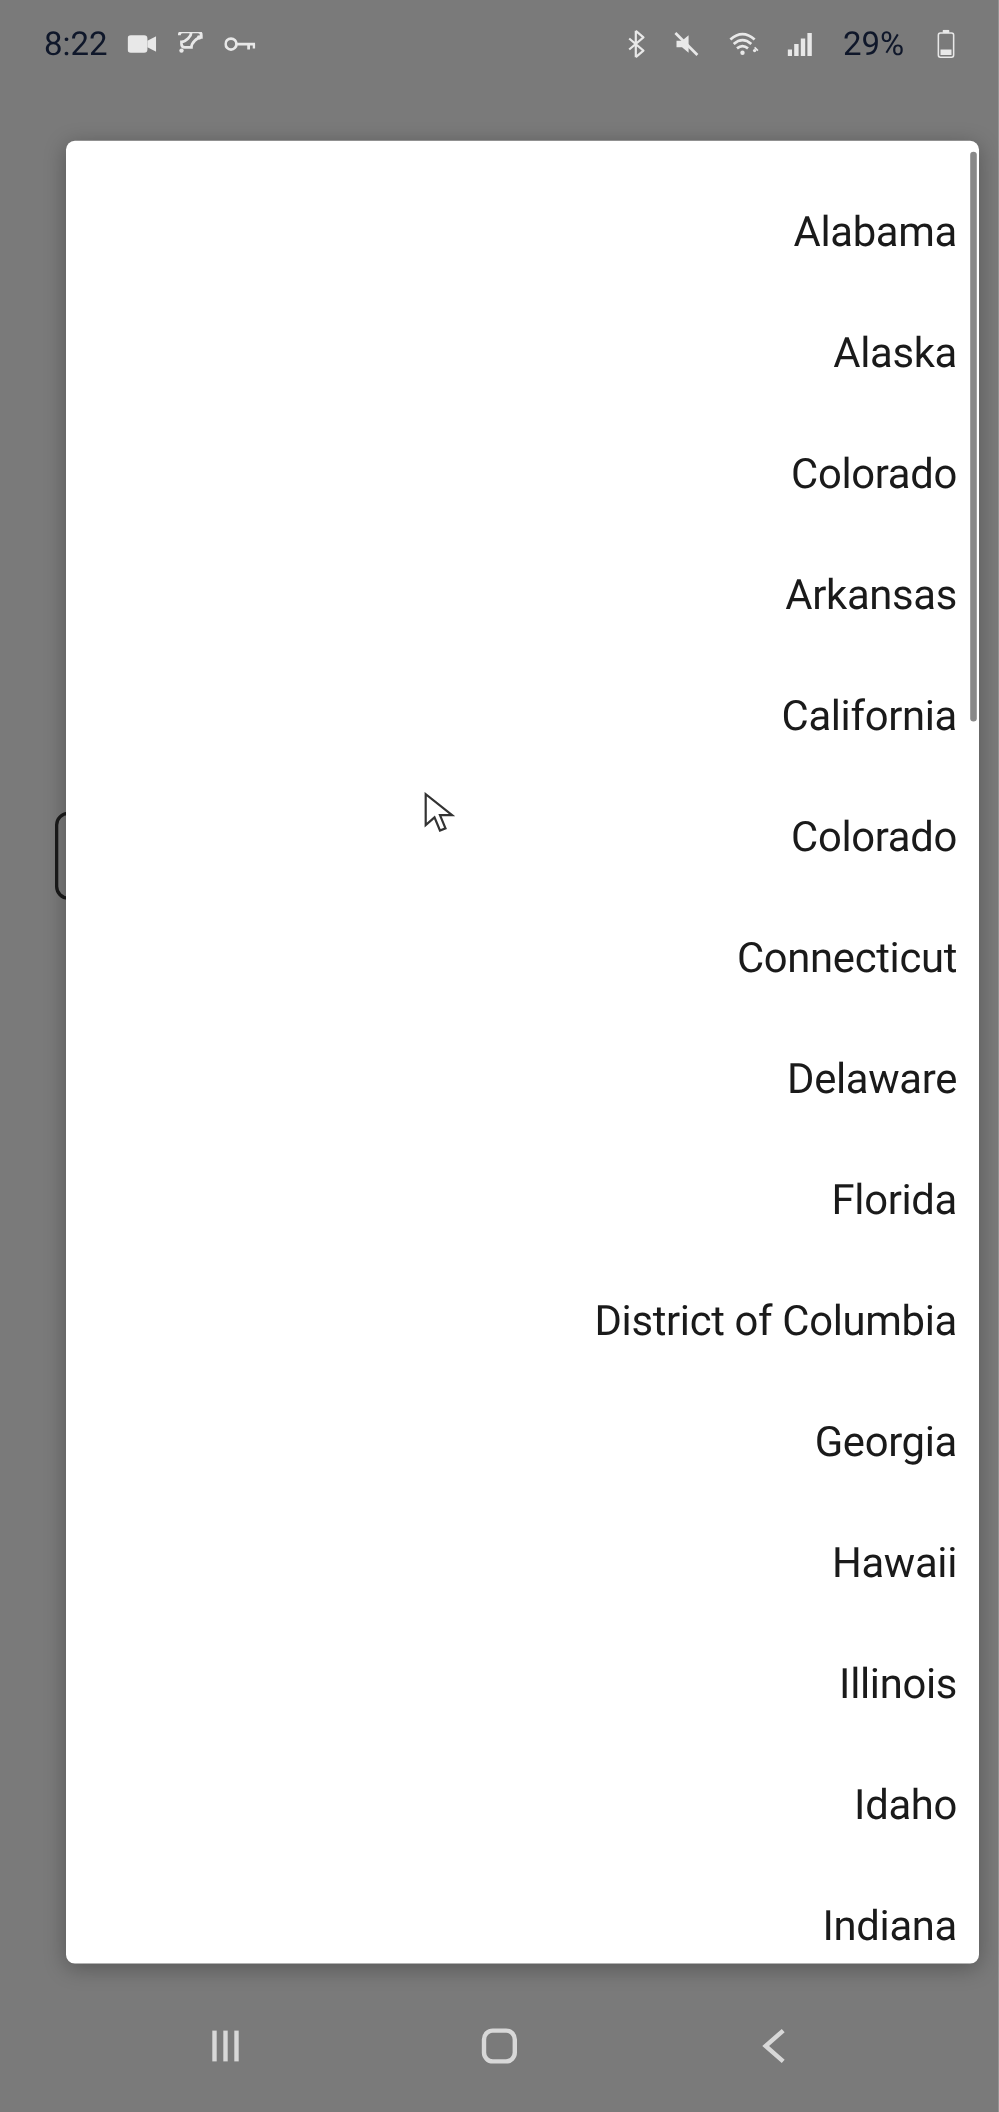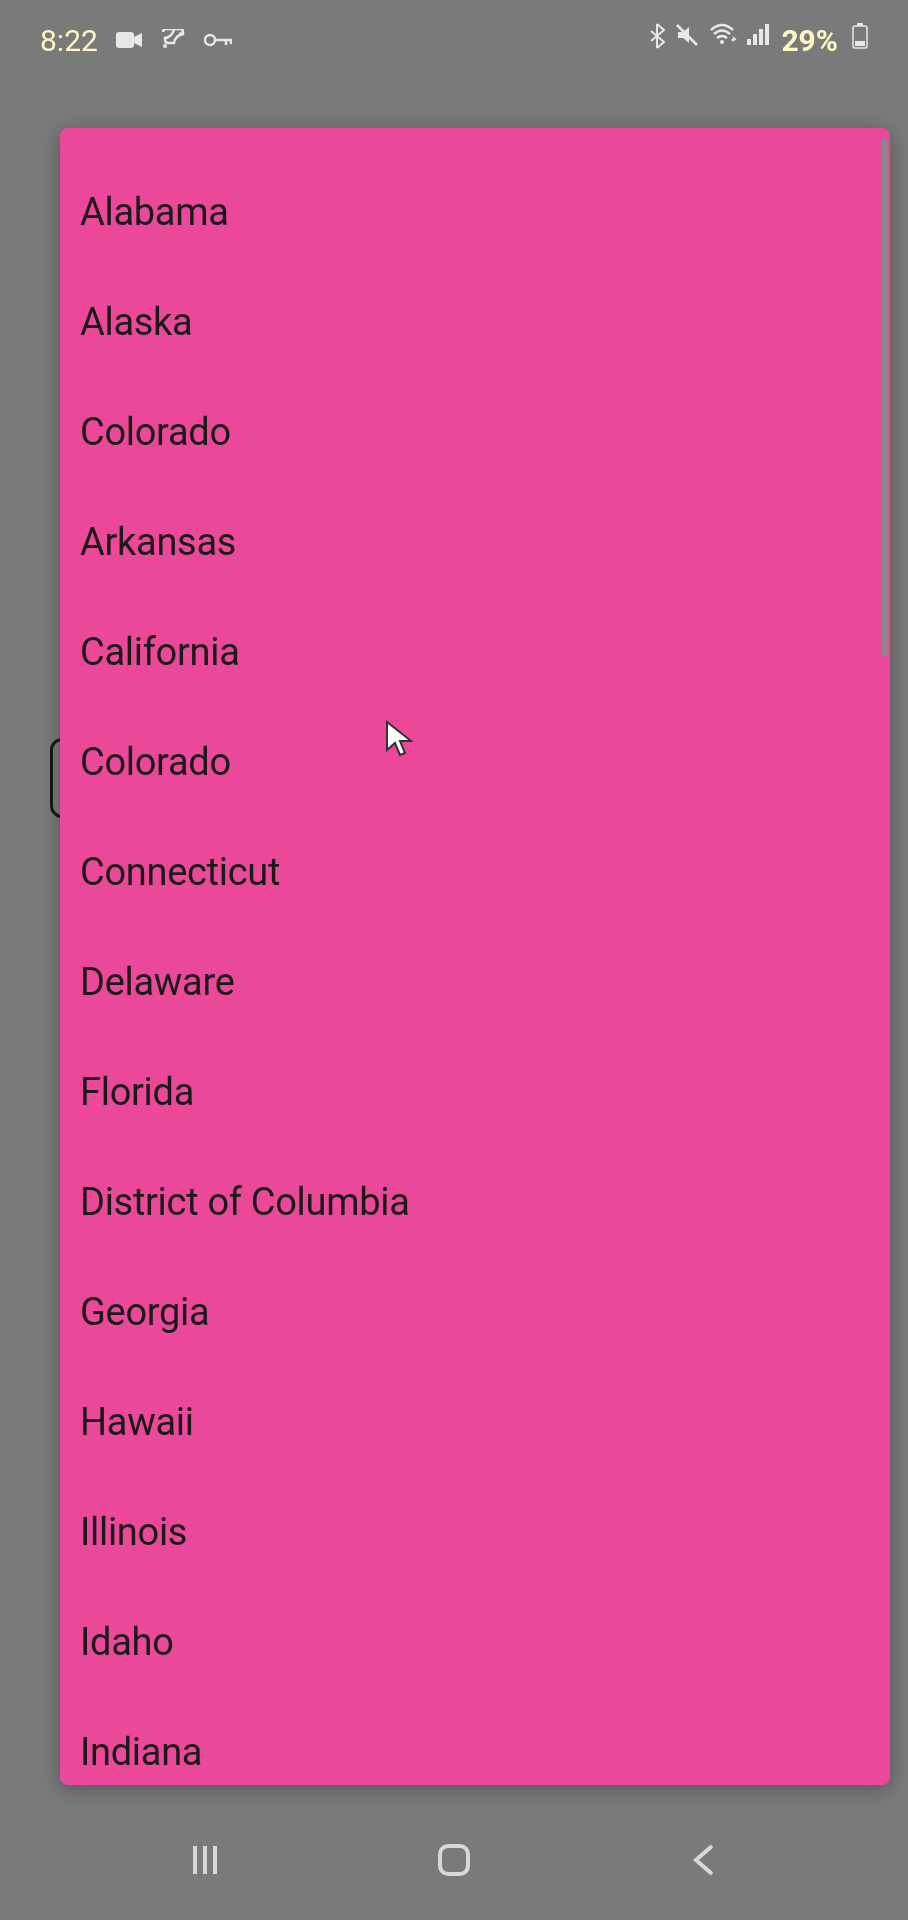--- a/index.html
+++ b/index.html
@@ -20,53 +20,53 @@
     .status-bar {
       position: absolute;
       top: 0;
       left: 0;
       right: 0;
       height: 80px;
       display: flex;
       align-items: center;
       justify-content: space-between;
       padding: 0 40px;
-      color: #fef9c3;
+      color: #0f172a;
       font-size: 30px;
       font-weight: 400;
     }
     
     .status-left {
       display: flex;
       align-items: center;
       gap: 18px;
     }
     
     .status-right {
       display: flex;
-      align-items: flex-start;
-      gap: 10px;
-      font-weight: bold;
+      align-items: center;
+      gap: 26px;
     }
     
     .status-icon {
       display: inline-flex;
       align-items: center;
     }
     
     .modal {
       position: absolute;
       top: 128px;
       left: 60px;
       right: 18px;
       bottom: 135px;
-      background: #ec4899;
+      background: #ffffff;
       border-radius: 8px;
       overflow: hidden;
       box-shadow: 0 4px 20px rgba(0,0,0,0.3);
+      text-align: right;
     }
     
     .list {
       height: 100%;
       overflow-y: hidden;
       padding: 30px 0 0 0;
     }
     
     .list-item {
       padding: 32px 20px 34px 20px;

